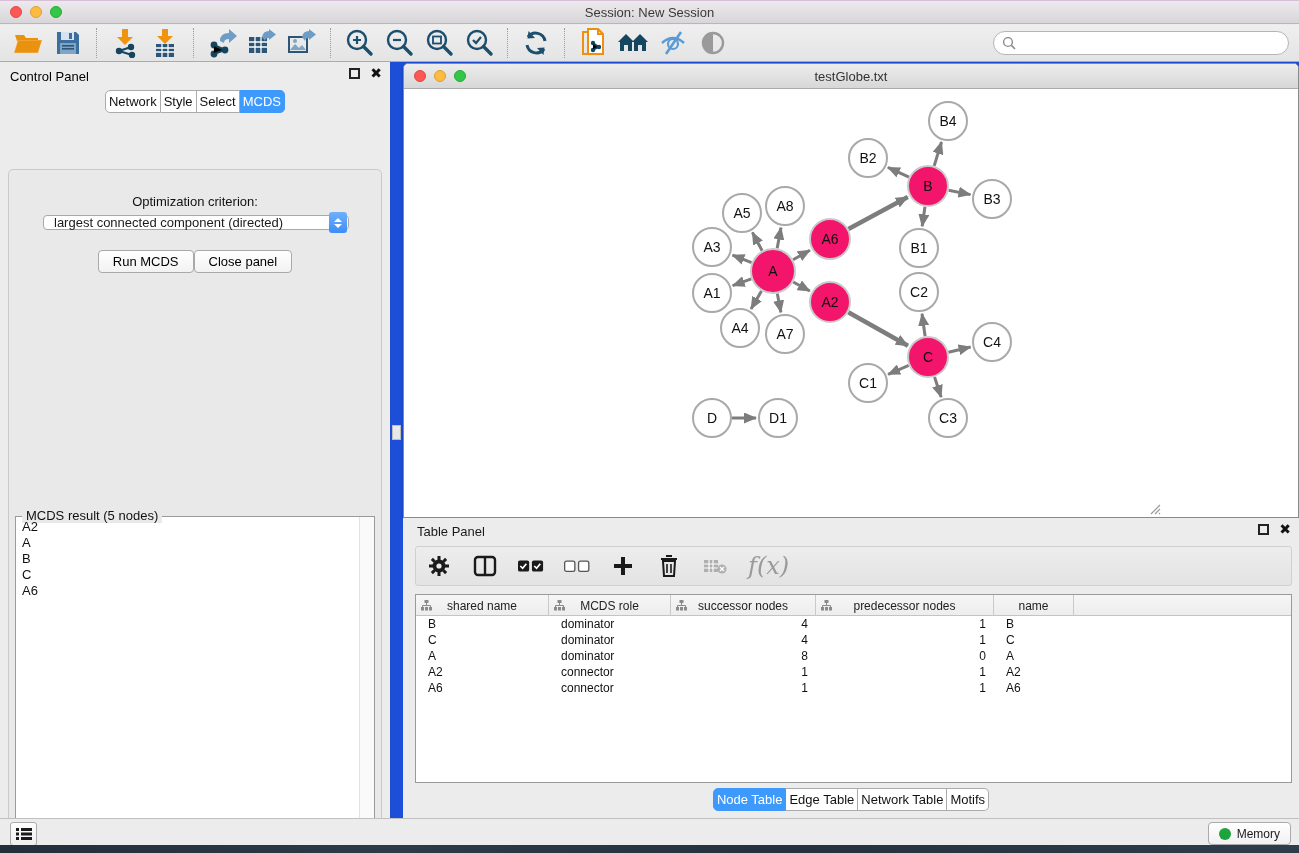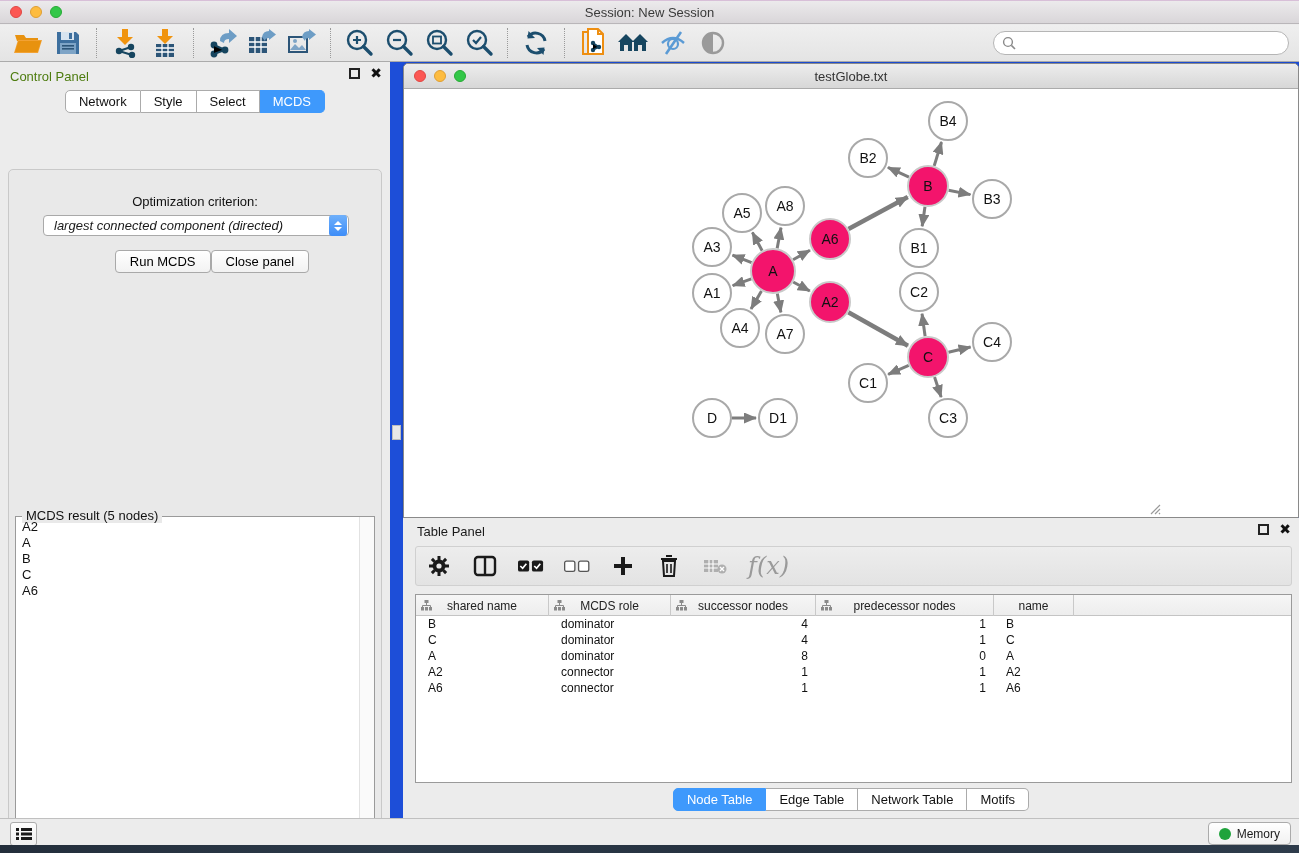--- a/index.html
+++ b/index.html
@@ -24,43 +24,43 @@
     display:flex; align-items:center; padding-left:8px; }
   .tb-btn { width:34px; height:32px; display:flex; align-items:center; justify-content:center; margin:0 3px; }
   .tb-sep { width:1px; height:30px; margin:0 8px; border-left:1px dotted #9a9a9a; }
   #toolbar-search { position:absolute; right:10px; top:6px; width:296px; height:24px;
     background:#fff; border:1px solid #B5B5B5; border-radius:12px; display:flex; align-items:center; padding-left:8px; }
   #toolbar-search input { border:none; outline:none; flex:1; height:20px; font-size:12px; background:transparent; }
 
   
   #control-panel { position:absolute; left:0; top:62px; width:390px; height:756px; background:#ECECEC; }
   #cp-header { position:relative; height:28px; display:flex; align-items:center; padding:0 10px; }
-  #cp-header .panel-title { font-size:13px; color:#4d7c0f; }
+  #cp-header .panel-title { font-size:13px; color:#000000; }
   .panel-btns { position:absolute; right:8px; top:6px; display:flex; gap:10px; align-items:center; }
   .float-btn { width:11px; height:11px; border:2px solid #222; background:transparent; display:inline-block; }
   .close-btn { font-size:14px; font-weight:bold; color:#111; line-height:11px; }
 
   .seg-tabs { display:flex; justify-content:center; position:relative; z-index:2; }
-  .seg-tab { padding:3px 13px; background:#fff; border:1px solid #ABABAB; border-left:none;
+  .seg-tab { padding:3px 3px; background:#fff; border:1px solid #ABABAB; border-left:none;
     font-size:13px; color:#111; height:23px; display:flex; align-items:center; }
   .seg-tab:first-child { border-left:1px solid #ABABAB; border-radius:5px 0 0 5px; }
   .seg-tab:last-child { border-radius:0 5px 5px 0; }
   .seg-tab.selected { background:#3E99FC; color:#fff; border-color:#3E99FC; }
 
   #cp-box { position:absolute; left:8px; top:107px; width:374px; height:704px;
     background:#E9E9E9; border:1px solid #C9C9C9; border-radius:5px; }
   #opt-label { margin-top:24px; text-align:center; font-size:13px; color:#111; }
-  #opt-select { position:absolute; left:34px; top:45px; width:306px; height:21px; background:#fff;
-    border:1px solid #A9A9A9; border-radius:4px; display:flex; align-items:center;font-style:italic; }
+  #opt-select { position:absolute; left:34px; top:45px; width:306px; height:15px; background:#fff;
+    border:1px solid #A9A9A9; border-radius:4px; display:flex; align-items:center; }
   #opt-select .sel-text { flex:1; padding-left:10px; font-size:13px; white-space:nowrap; }
   #opt-select .stepper { width:18px; height:21px; margin-right:1px; border-radius:3px;
     background:linear-gradient(#6FB0FB,#3D8DF8); display:flex; flex-direction:column; align-items:center; justify-content:center; gap:2px; }
   .stp-up { width:0; height:0; border-left:4px solid transparent; border-right:4px solid transparent; border-bottom:4px solid #fff; }
   .stp-dn { width:0; height:0; border-left:4px solid transparent; border-right:4px solid transparent; border-top:4px solid #fff; }
-  .cp-buttons { position:absolute; left:17px; top:80px; width:100%; display:flex; justify-content:center; gap:0; }
+  .cp-buttons { position:absolute; left:0; top:80px; width:100%; display:flex; justify-content:center; gap:0; }
   .push-btn { background:linear-gradient(#FFFFFF,#F2F2F2); border:1px solid #A9A9A9; border-radius:4px;
     padding:3px 14px; font-size:13px; height:23px; }
 
   #result-box { position:absolute; left:6px; top:346px; width:360px; height:344px;
     border:1px solid #9a9a9a; background:#fff; }
   #result-legend { position:absolute; left:6px; top:-9px; background:#E9E9E9; padding:0 4px; font-size:13px; color:#111; }
   #result-list { position:absolute; left:0; top:2px; right:15px; bottom:0; overflow:hidden; }
   .result-item { padding:0 6px; height:16px; line-height:16px; font-size:13px; color:#111; }
   #result-scroll { position:absolute; right:0; top:0; bottom:0; width:15px; background:#FAFAFA; border-left:1px solid #E2E2E2; }
 

